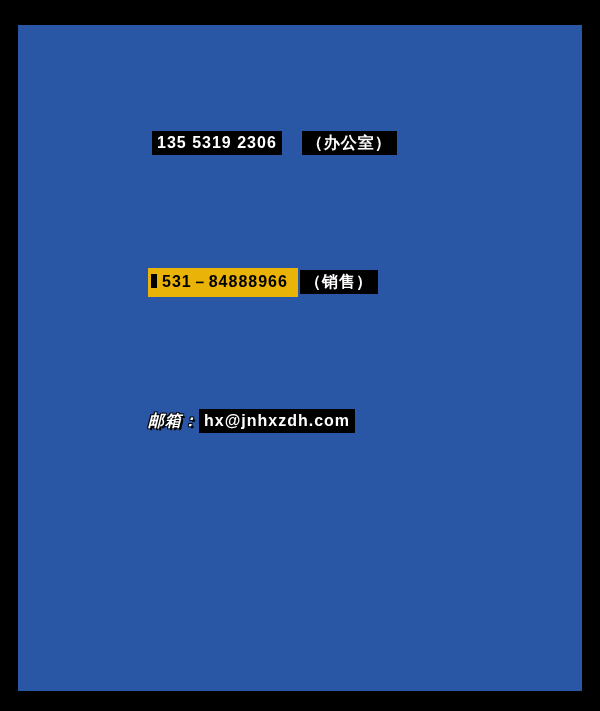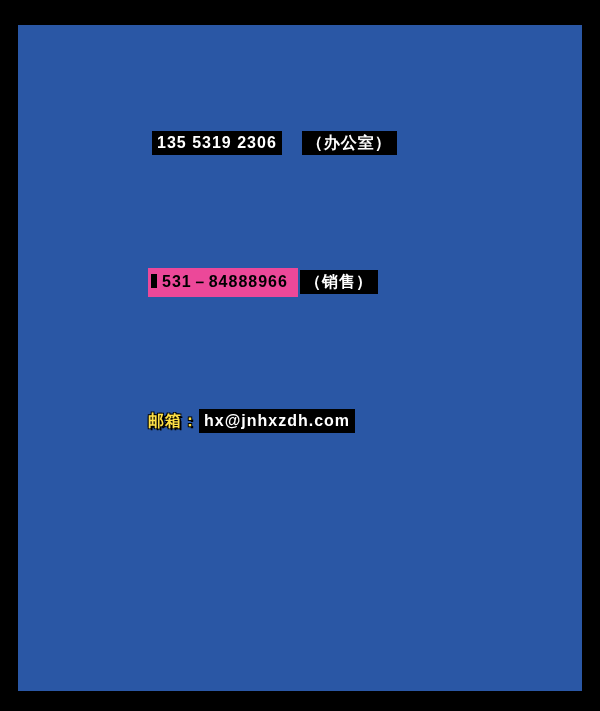--- a/index.html
+++ b/index.html
@@ -39,43 +39,44 @@
   
   .hl-black {
     background: #000000;
     color: #ffffff;
     padding: 3px 5px 4px 5px;
     letter-spacing: 1px;
   }
   
   .hl-white {
     position: relative;
-    background: #ec4899;
+    background: #eab308;
     color: #000000;
     padding: 3px 10px 4px 14px;
     letter-spacing: 1px;
     display: inline-block;
   }
   
   .partial-mark {
     position: absolute;
     left: 3px;
     top: 6px;
     width: 6px;
     height: 14px;
     background: #000000;
   }
   
   .stroked {
-    color: #fde047;
+    color: #ffffff;
     text-shadow:
       1px 1px 0 #000, -1px -1px 0 #000,
       1px -1px 0 #000, -1px 1px 0 #000,
       2px 2px 0 #000;
     letter-spacing: 1px;
+    font-style: italic;
   }
   .gap {
     display: inline-block;
     width: 18px;
   }
   .label-after {
     margin-left: 2px;
   }
 </style>
 </head>

